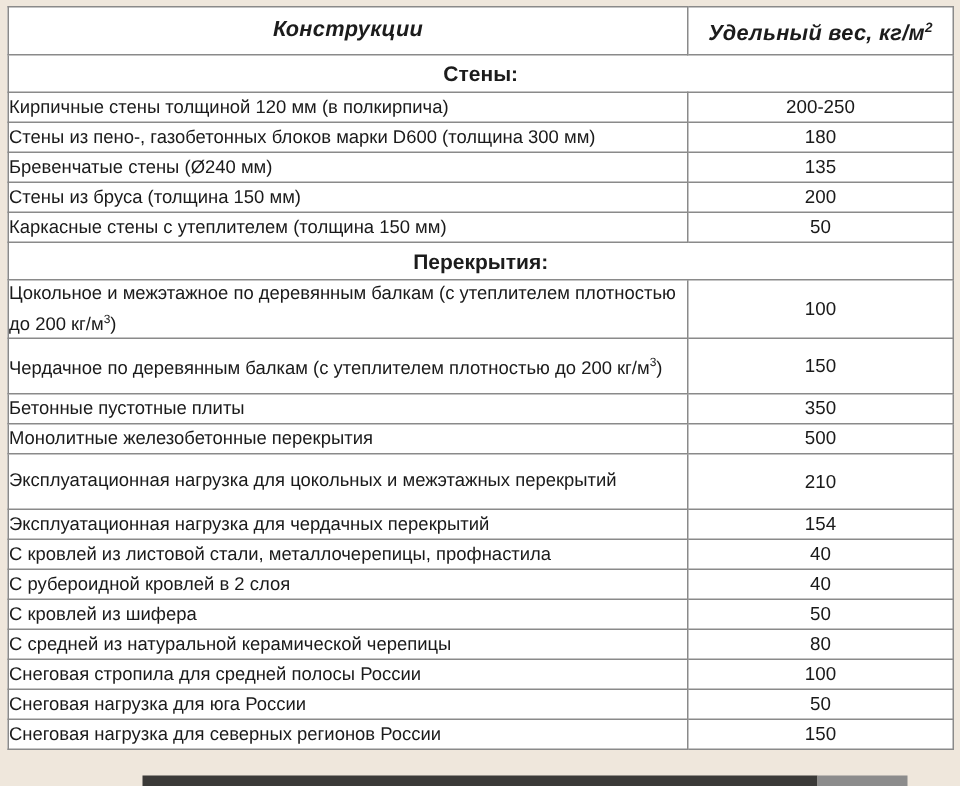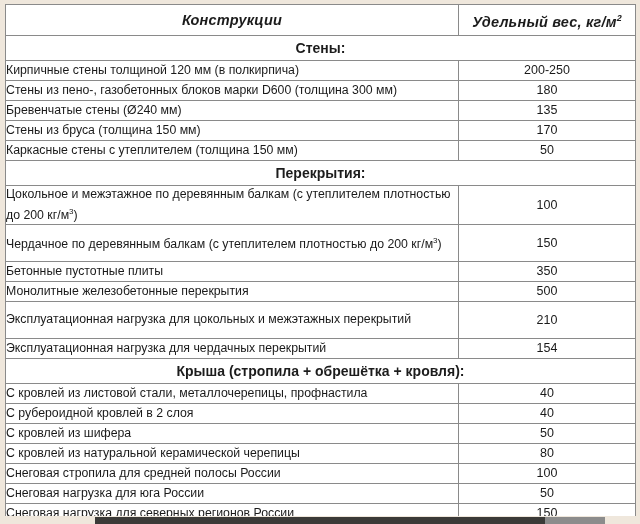--- a/index.html
+++ b/index.html
@@ -182,21 +182,21 @@
           <tr>
             <td class="name-cell one-line"><span>Стены из пено-, газобетонных блоков марки D600 (толщина 300 мм)</span></td>
             <td class="val-cell one-line">180</td>
           </tr>
           <tr>
             <td class="name-cell one-line"><span>Бревенчатые стены (Ø240 мм)</span></td>
             <td class="val-cell one-line">135</td>
           </tr>
           <tr>
             <td class="name-cell one-line"><span>Стены из бруса (толщина 150 мм)</span></td>
-            <td class="val-cell one-line">170</td>
+            <td class="val-cell one-line">200</td>
           </tr>
           <tr>
             <td class="name-cell one-line"><span>Каркасные стены с утеплителем (толщина 150 мм)</span></td>
             <td class="val-cell one-line">50</td>
           </tr>
           <tr>
             <td class="section-cell" colspan="2">Перекрытия:</td>
           </tr>
           <tr>
             <td class="name-cell two-line"><span>Цокольное и межэтажное по деревянным балкам (с утеплителем плотностью до 200 кг/м</span><sup class="u">3</sup><span>)</span></td>
@@ -216,36 +216,33 @@
           </tr>
           <tr>
             <td class="name-cell two-line"><span>Эксплуатационная нагрузка для цокольных и межэтажных перекрытий</span></td>
             <td class="val-cell ">210</td>
           </tr>
           <tr>
             <td class="name-cell one-line"><span>Эксплуатационная нагрузка для чердачных перекрытий</span></td>
             <td class="val-cell one-line">154</td>
           </tr>
           <tr>
-            <td class="section-cell" colspan="2">Крыша (стропила + обрешётка + кровля):</td>
-          </tr>
-          <tr>
             <td class="name-cell one-line"><span>С кровлей из листовой стали, металлочерепицы, профнастила</span></td>
             <td class="val-cell one-line">40</td>
           </tr>
           <tr>
             <td class="name-cell one-line"><span>С рубероидной кровлей в 2 слоя</span></td>
             <td class="val-cell one-line">40</td>
           </tr>
           <tr>
             <td class="name-cell one-line"><span>С кровлей из шифера</span></td>
             <td class="val-cell one-line">50</td>
           </tr>
           <tr>
-            <td class="name-cell one-line"><span>С кровлей из натуральной керамической черепицы</span></td>
+            <td class="name-cell one-line"><span>С средней из натуральной керамической черепицы</span></td>
             <td class="val-cell one-line">80</td>
           </tr>
           <tr>
             <td class="name-cell one-line"><span>Снеговая стропила для средней полосы России</span></td>
             <td class="val-cell one-line">100</td>
           </tr>
           <tr>
             <td class="name-cell one-line"><span>Снеговая нагрузка для юга России</span></td>
             <td class="val-cell one-line">50</td>
           </tr>

